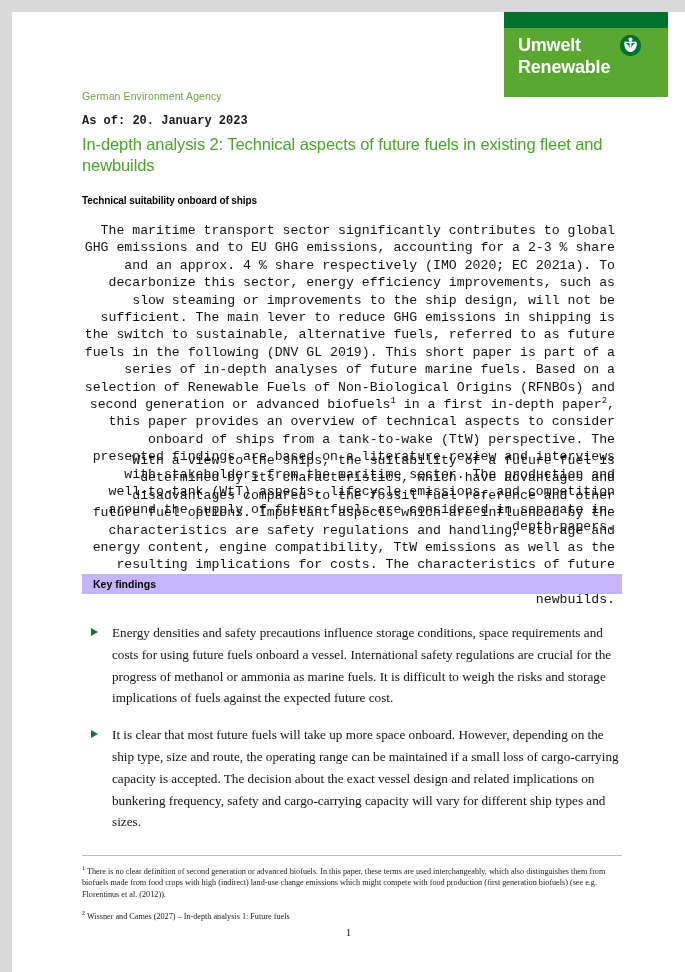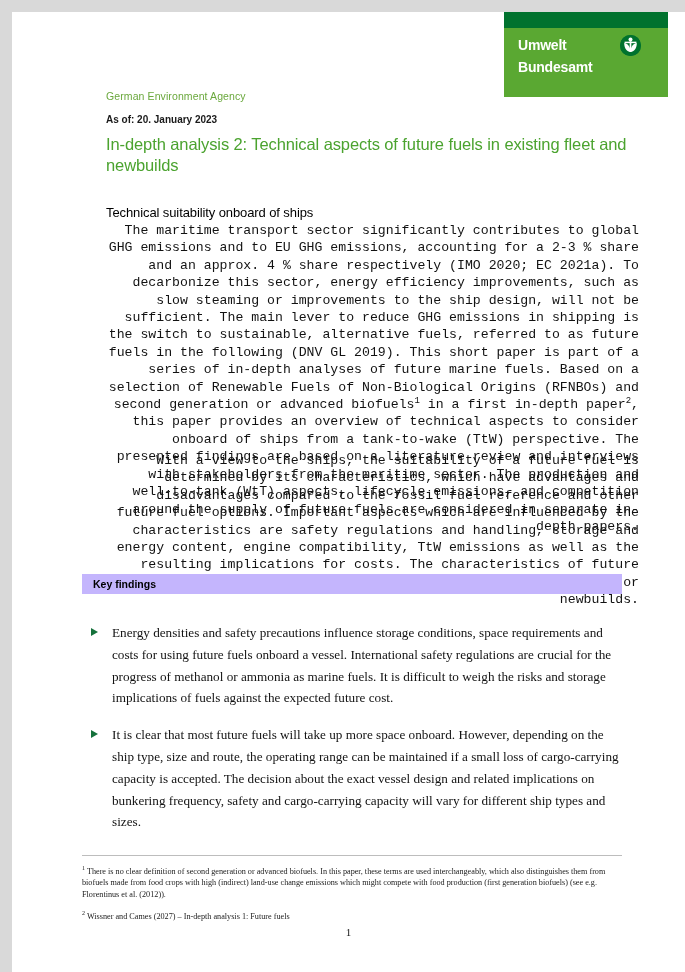--- a/index.html
+++ b/index.html
@@ -42,68 +42,68 @@
     width: 100%;
     height: 28px;
     background: #00722e;
   }
   #logo-wordmark {
     position: absolute;
     left: 14px;
     top: 34px;
     color: #ffffff;
     font-weight: bold;
-    font-size: 14px;
+    font-size: 18px;
     line-height: 22px;
     letter-spacing: -0.2px;
   }
   #logo-emblem {
     position: absolute;
     left: 116px;
     top: 35px;
     width: 21px;
     height: 21px;
     border-radius: 50%;
     background: #00722e;
   }
   #logo-emblem svg { display:block; }
 
   
   .col {
     position: absolute;
     left: 70px;
     width: 533px;
-    margin-left: 24px;
   }
 
   #agency-line {
     top: 78px;
     color: #6aa83c;
     font-size: 10.5px;
     letter-spacing: 0.1px;
   }
   #asof-line {
     top: 102px;
     color: #1a1a1a;
-    font-size: 10px;
+    font-size: 12px;
     font-weight: 600;
+    font-family: Liberation Mono, monospace;
   }
   #doc-title {
     top: 122px;
     color: #4ba32f;
     font-size: 16.5px;
     font-weight: normal;
     line-height: 21px;
     letter-spacing: -0.1px;
   }
   #section-heading {
-    top: 193px;
+    top: 183px;
     color: #000000;
-    font-size: 13px;
-    font-weight: normal;
+    font-size: 10px;
+    font-weight: bold;
     letter-spacing: -0.1px;
   }
 
   .body-para {
     font-family: Liberation Mono, monospace;
     font-size: 13.2px;
     line-height: 17.4px;
     color: #121212;
     text-align: right;
   }
@@ -197,21 +197,21 @@
 </style>
 </head>
 <body>
 
 <div id="page">
 
   <div id="logo-block">
     <div id="logo-topband"></div>
     <div id="logo-wordmark">
       <div>Umwelt</div>
-      <div>Bundesamt</div>
+      <div>Renewable</div>
     </div>
     <div id="logo-emblem">
       <svg width="21" height="21" viewBox="0 0 21 21">
         <circle cx="10.5" cy="10.5" r="10.5" fill="#00722e"></circle>
         <circle cx="10.5" cy="4.6" r="2.0" fill="#ffffff"></circle>
         <path d="M10.5 6.2 L10.5 17.0" stroke="#ffffff" stroke-width="1.7" fill="none"></path>
         <path d="M4.2 8.0 C4.2 13.6 7.0 16.6 10.5 17.0 C10.5 12.2 8.2 8.6 4.2 8.0 Z" fill="#ffffff"></path>
         <path d="M16.8 8.0 C16.8 13.6 14.0 16.6 10.5 17.0 C10.5 12.2 12.8 8.6 16.8 8.0 Z" fill="#ffffff"></path>
         <path d="M4.6 7.4 L16.4 7.4" stroke="#ffffff" stroke-width="1.5"></path>
       </svg>

